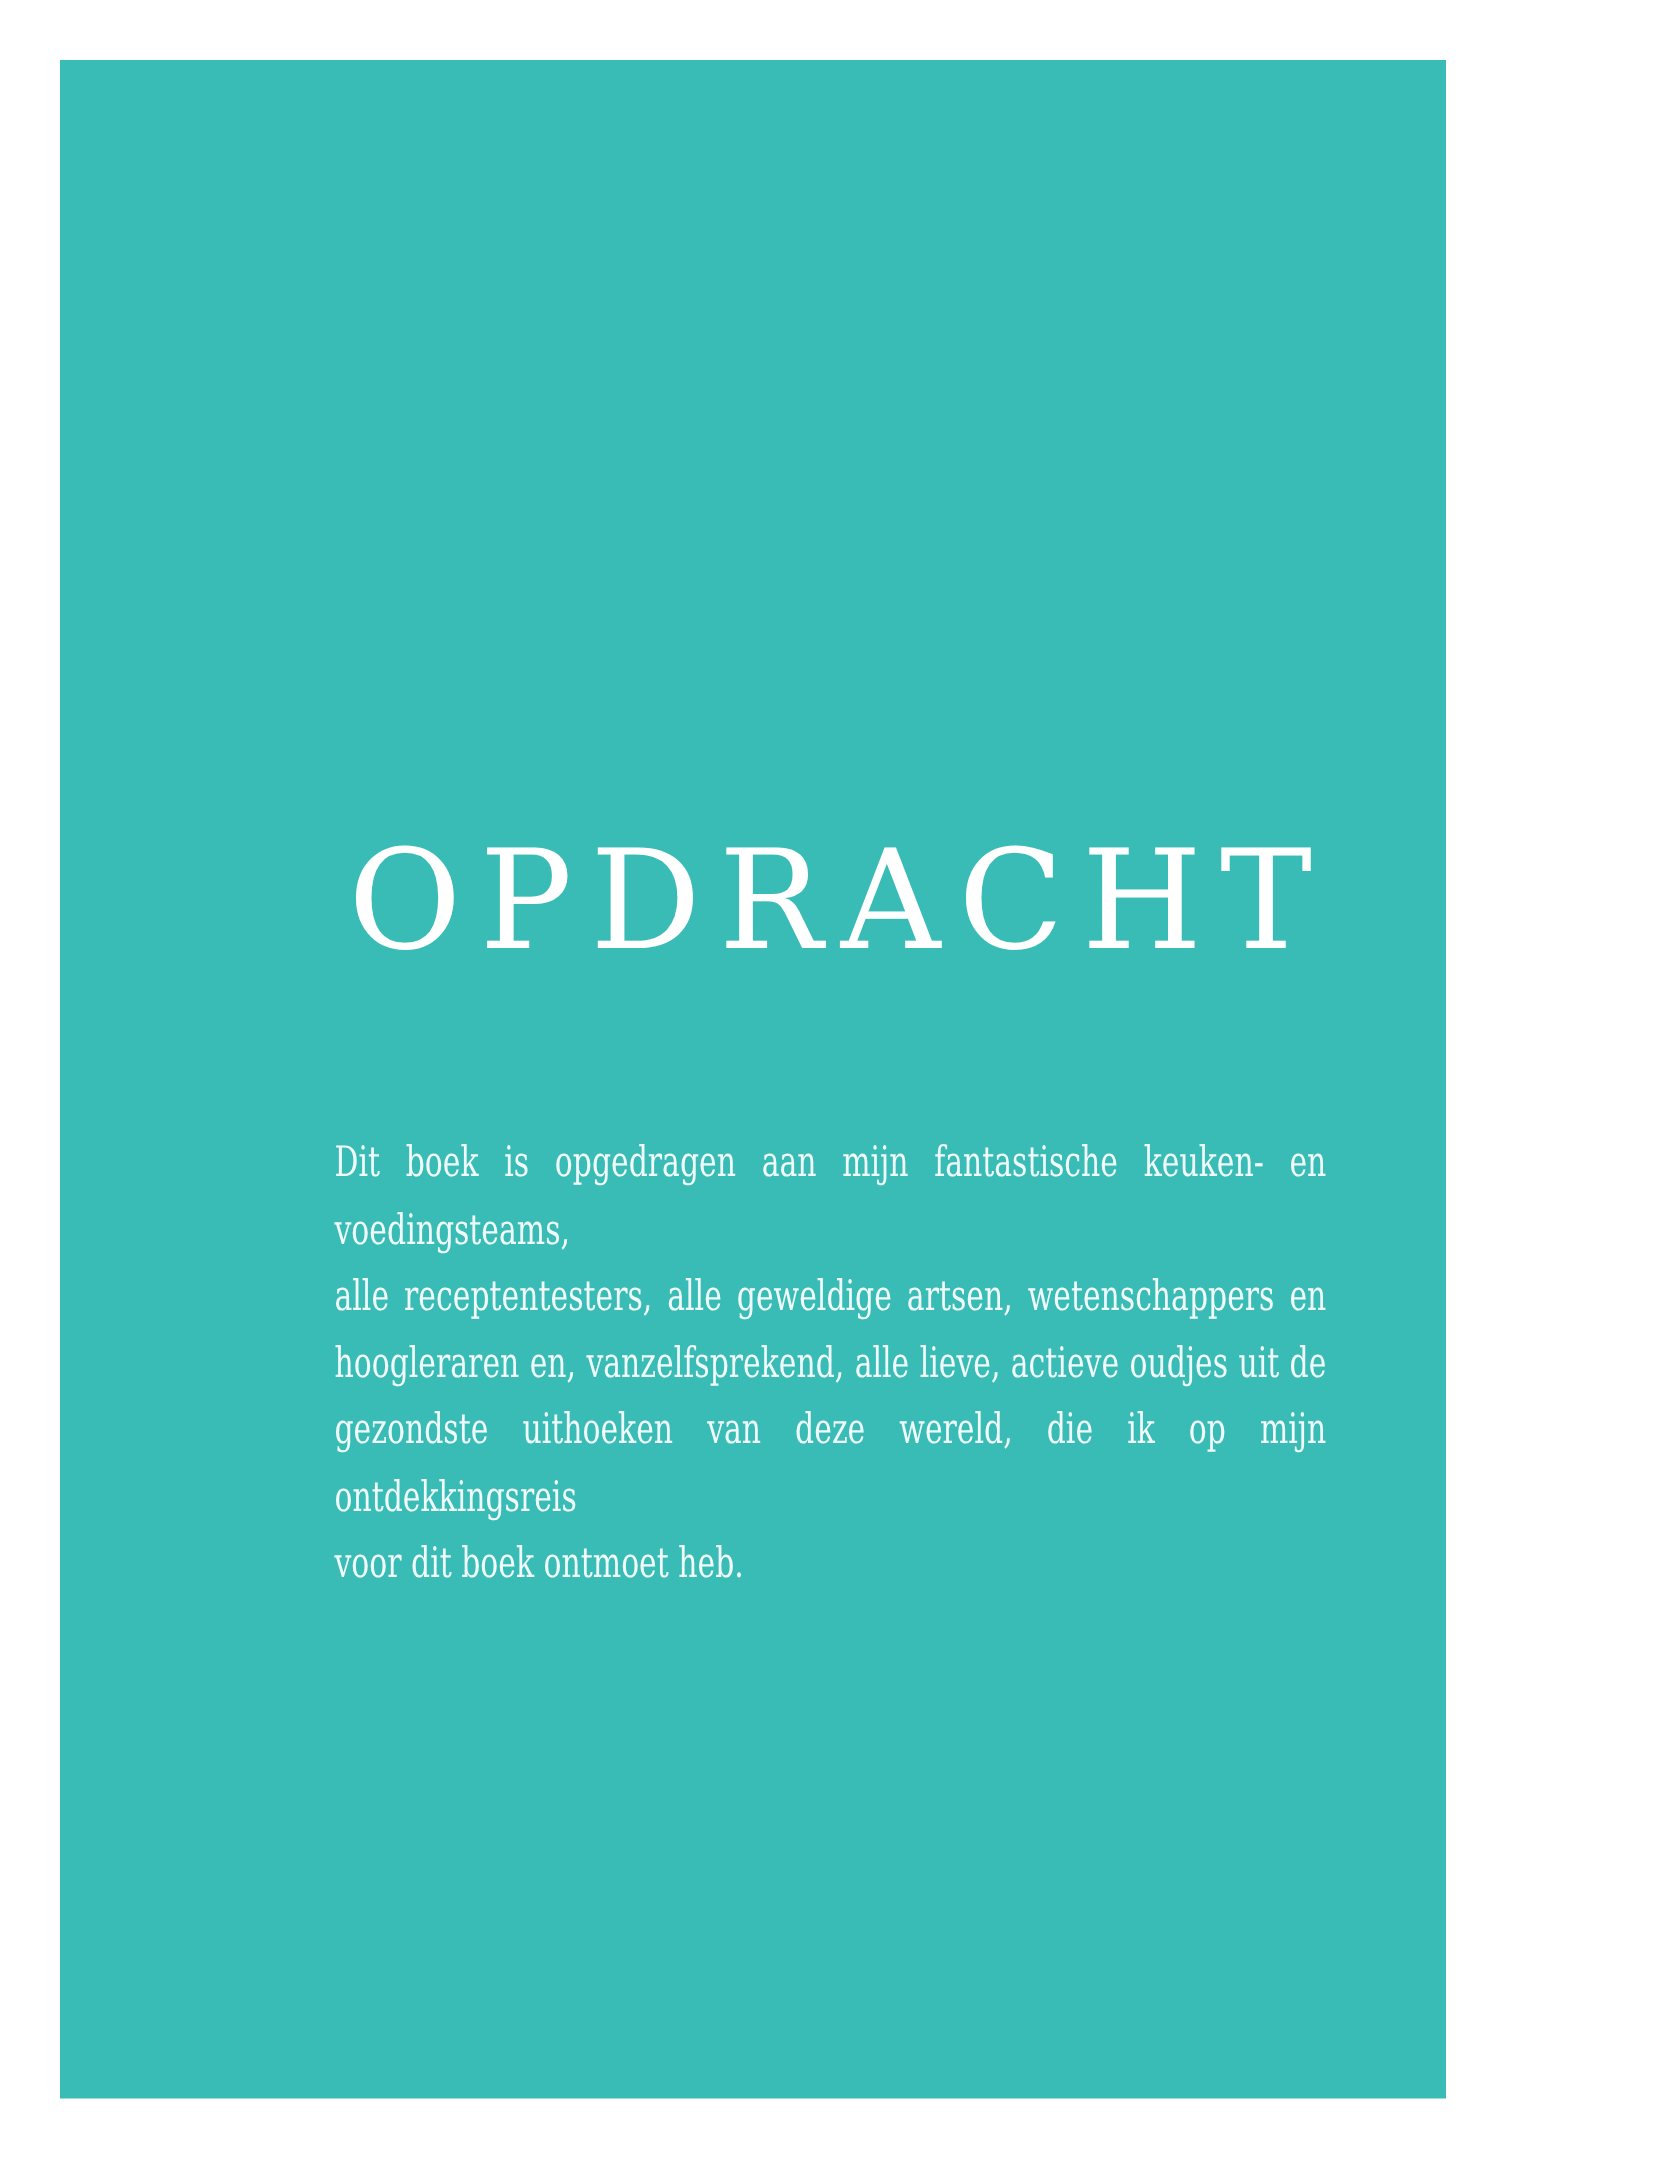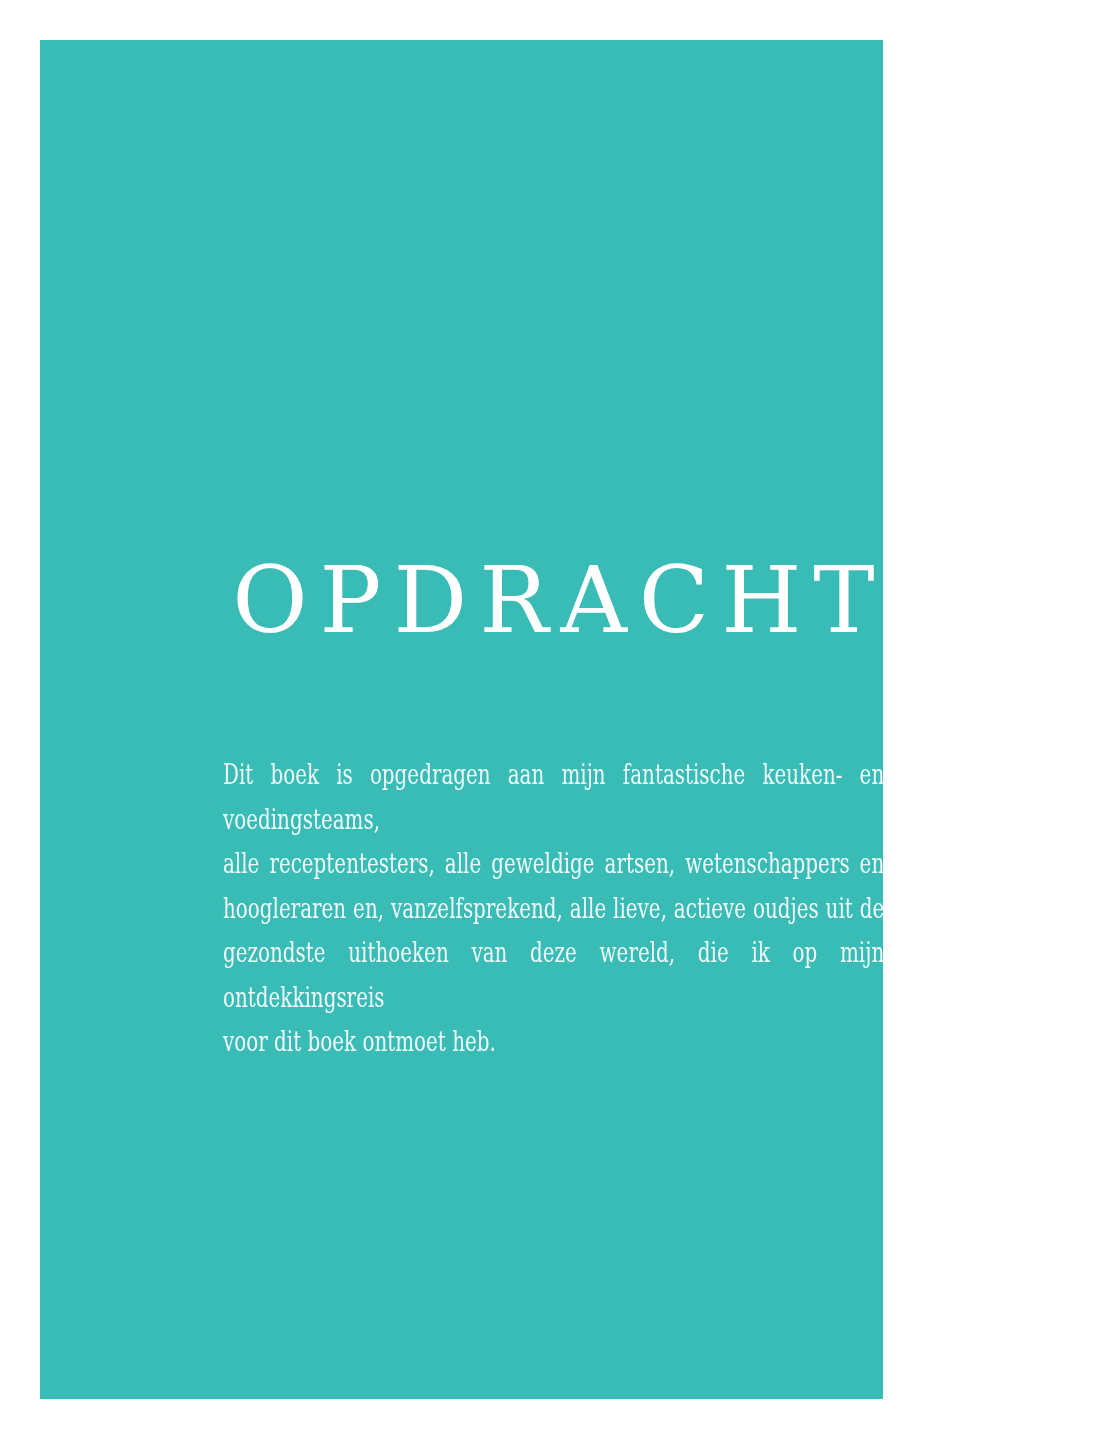--- a/index.html
+++ b/index.html
@@ -2,21 +2,21 @@
 <html style="--panel-color: #3abcb6; --page-bg: #ffffff; --ink: #ffffff;"><head>
 <meta charset="utf-8">
 <style>
   html, body {
     margin: 0;
     padding: 0;
     background: #ffffff;
   }
   .page {
     position: relative;
-    width: 883px;
+    width: 964px;
     height: 1440px;
     background: var(--page-bg, #ffffff);
     overflow: hidden;
     font-family: "DejaVu Serif", serif;
   }
   .panel {
     position: absolute;
     left: 40px;
     top: 40px;
     width: 1027px;

